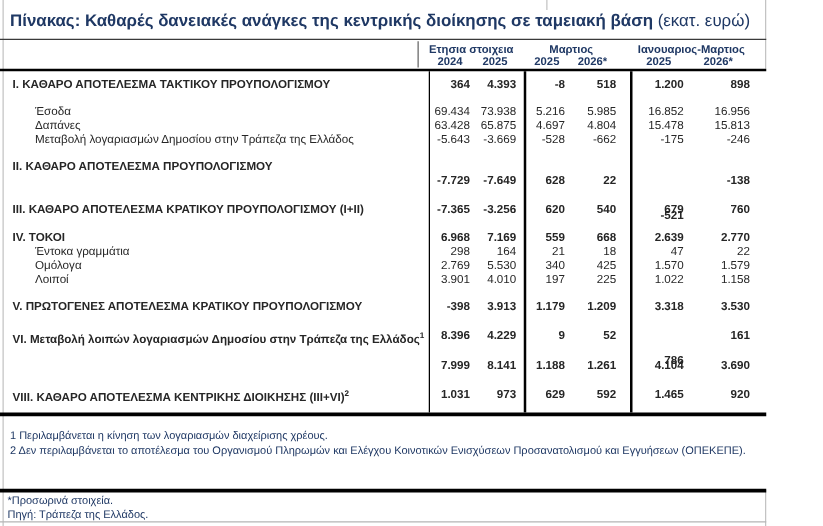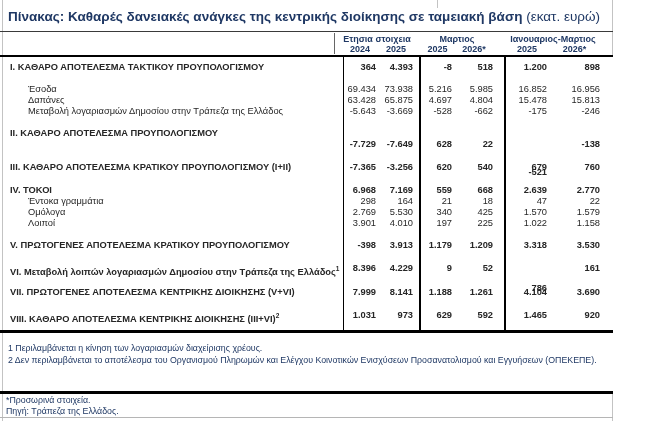--- a/index.html
+++ b/index.html
@@ -153,21 +153,20 @@
       <span class="cell b" style="top: 240px; left: 455px; width: 38px;">1.209</span>
       <span class="cell b" style="top: 240px; left: 507px; width: 40px;">3.318</span>
       <span class="cell b" style="top: 240px; left: 549px; width: 51px;">3.530</span>
       <div class="rlabel main-lbl" style="top: 263px;">VI. Μεταβολή λοιπών λογαριασμών Δημοσίου στην Τράπεζα της Ελλάδος<sup>1</sup></div>
       <span class="cell b" style="top: 263px; left: 344px; width: 32px;">8.396</span>
       <span class="cell b" style="top: 263px; left: 379px; width: 34px;">4.229</span>
       <span class="cell b" style="top: 263px; left: 423px; width: 29px;">9</span>
       <span class="cell b" style="top: 263px; left: 455px; width: 38px;">52</span>
       <span class="cell b" style="top: 263px; left: 507px; width: 40px; margin-top: 20px;">786</span>
       <span class="cell b" style="top: 263px; left: 549px; width: 51px;">161</span>
-      <div class="rlabel main-lbl" style="top: 287px;">VII. ΠΡΩΤΟΓΕΝΕΣ ΑΠΟΤΕΛΕΣΜΑ ΚΕΝΤΡΙΚΗΣ ΔΙΟΙΚΗΣΗΣ (V+VI)</div>
       <span class="cell b" style="top: 287px; left: 344px; width: 32px;">7.999</span>
       <span class="cell b" style="top: 287px; left: 379px; width: 34px;">8.141</span>
       <span class="cell b" style="top: 287px; left: 423px; width: 29px;">1.188</span>
       <span class="cell b" style="top: 287px; left: 455px; width: 38px;">1.261</span>
       <span class="cell b" style="top: 287px; left: 507px; width: 40px;">4.104</span>
       <span class="cell b" style="top: 287px; left: 549px; width: 51px;">3.690</span>
       <div class="rlabel main-lbl" style="top: 310px;">VIII. ΚΑΘΑΡΟ ΑΠΟΤΕΛΕΣΜΑ ΚΕΝΤΡΙΚΗΣ ΔΙΟΙΚΗΣΗΣ (III+VI)<sup>2</sup></div>
       <span class="cell b" style="top: 310px; left: 344px; width: 32px;">1.031</span>
       <span class="cell b" style="top: 310px; left: 379px; width: 34px;">973</span>
       <span class="cell b" style="top: 310px; left: 423px; width: 29px;">629</span>

